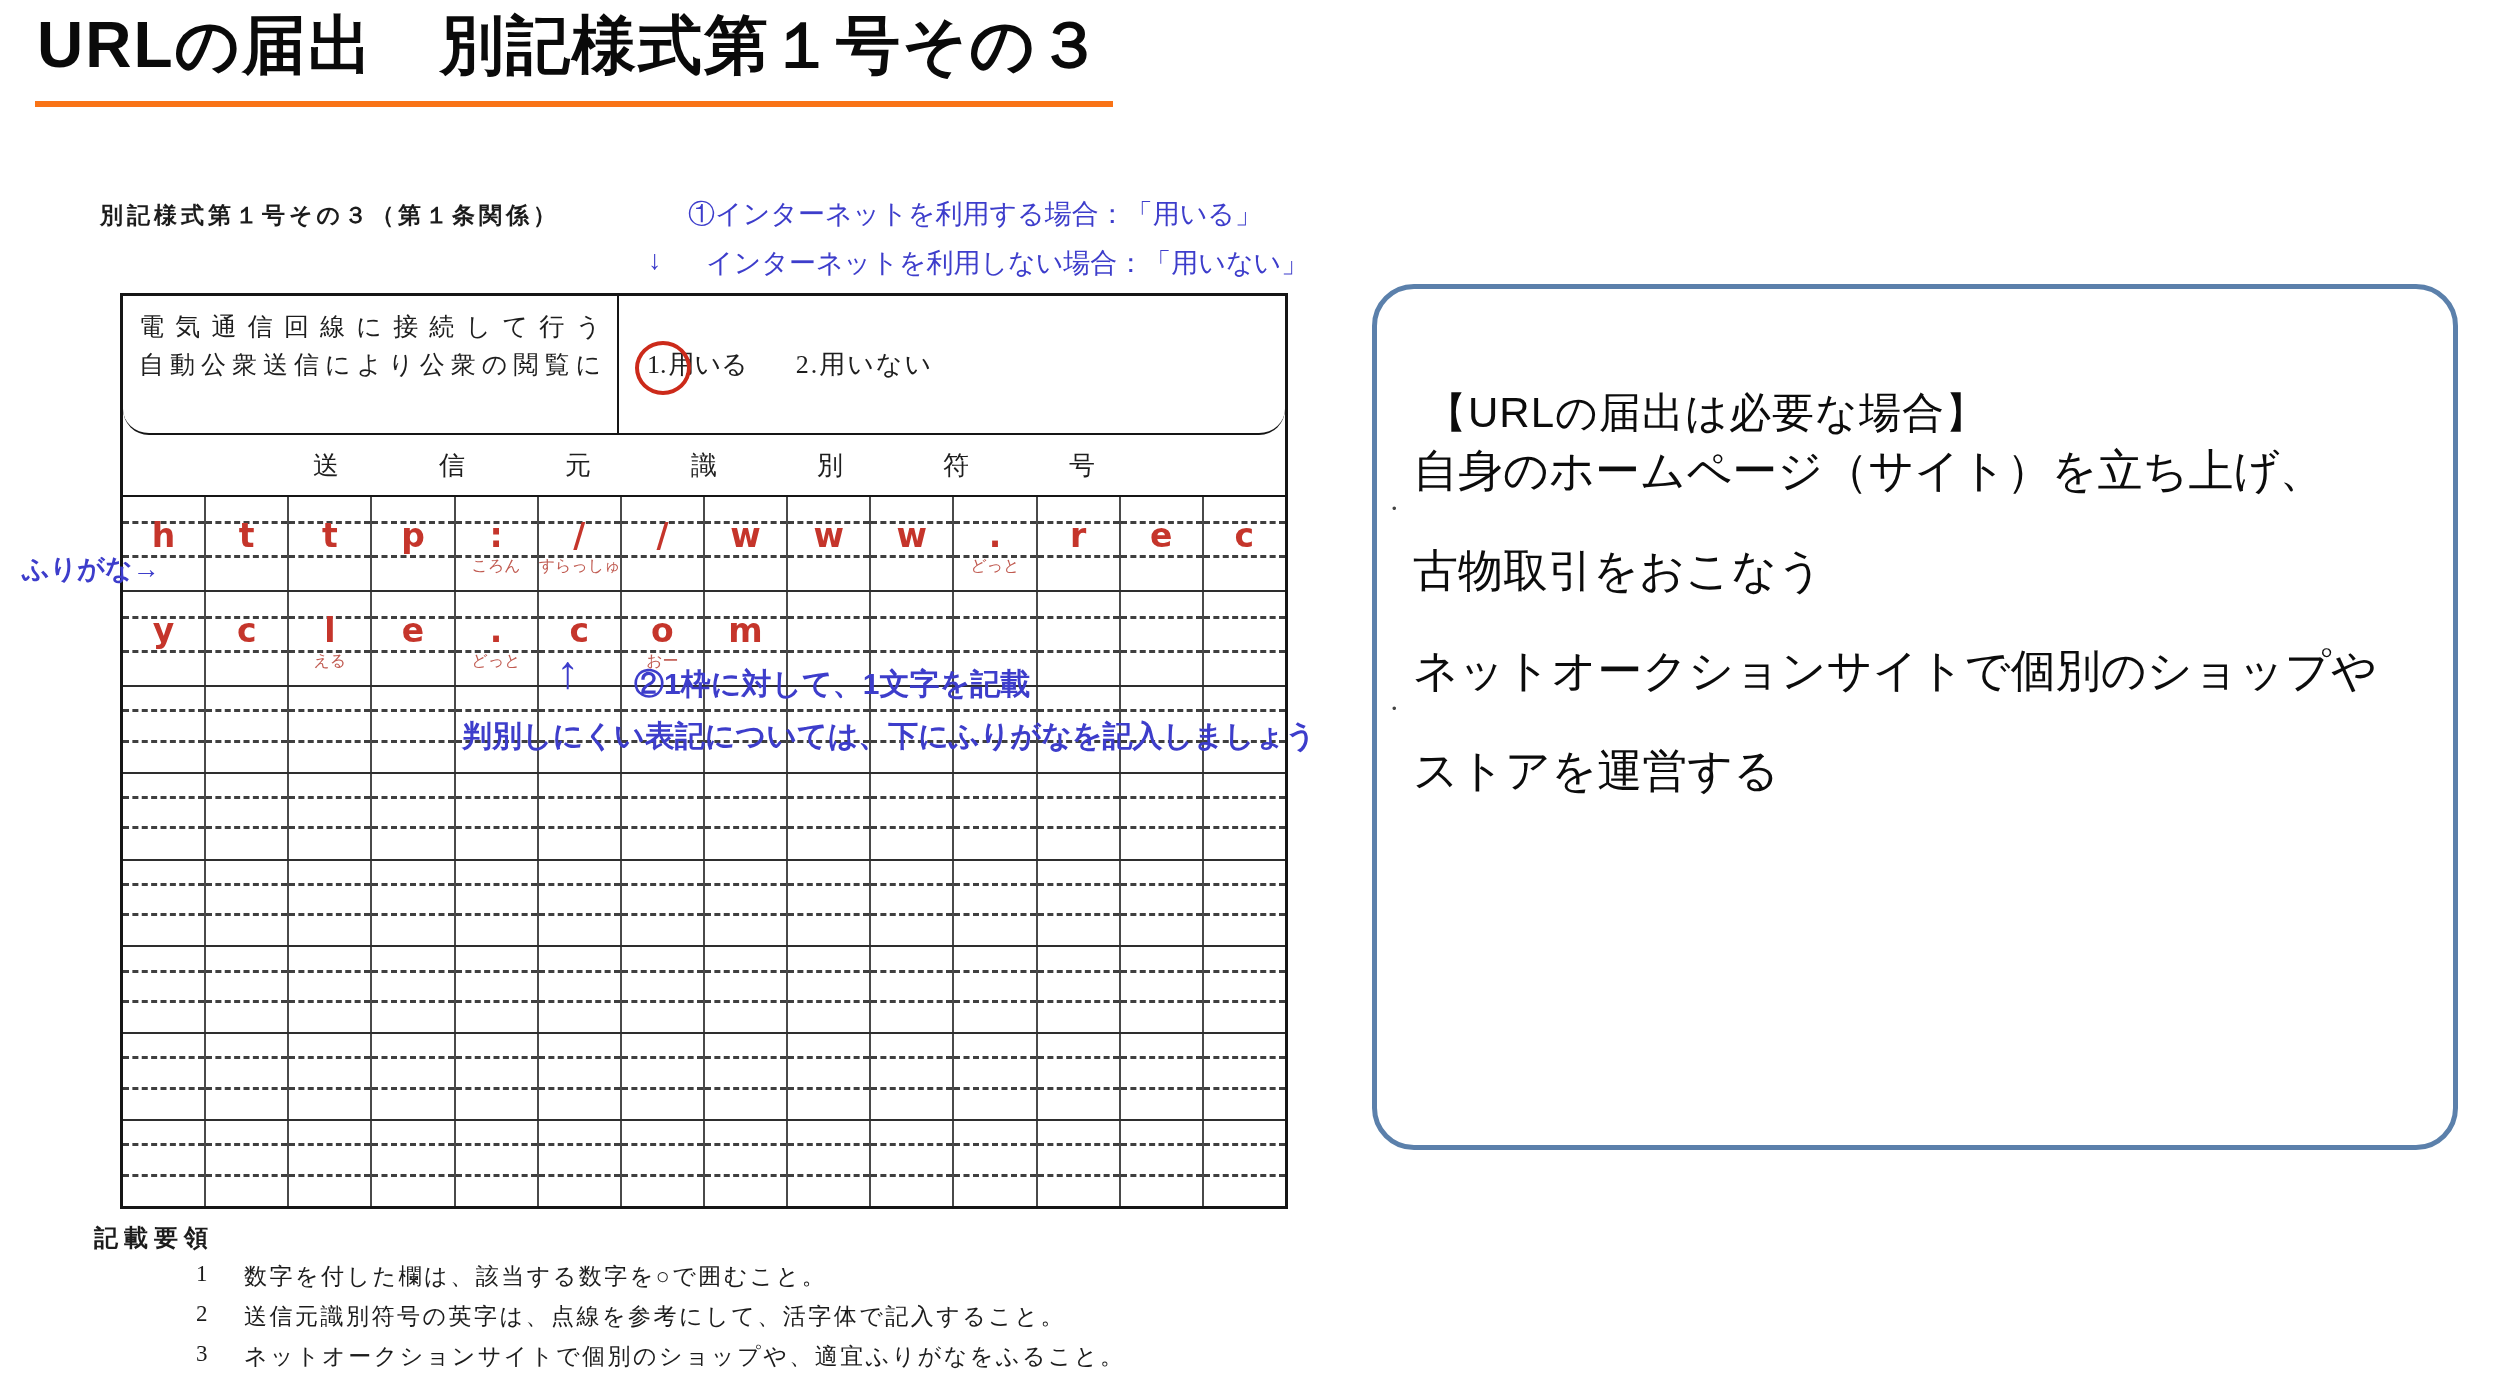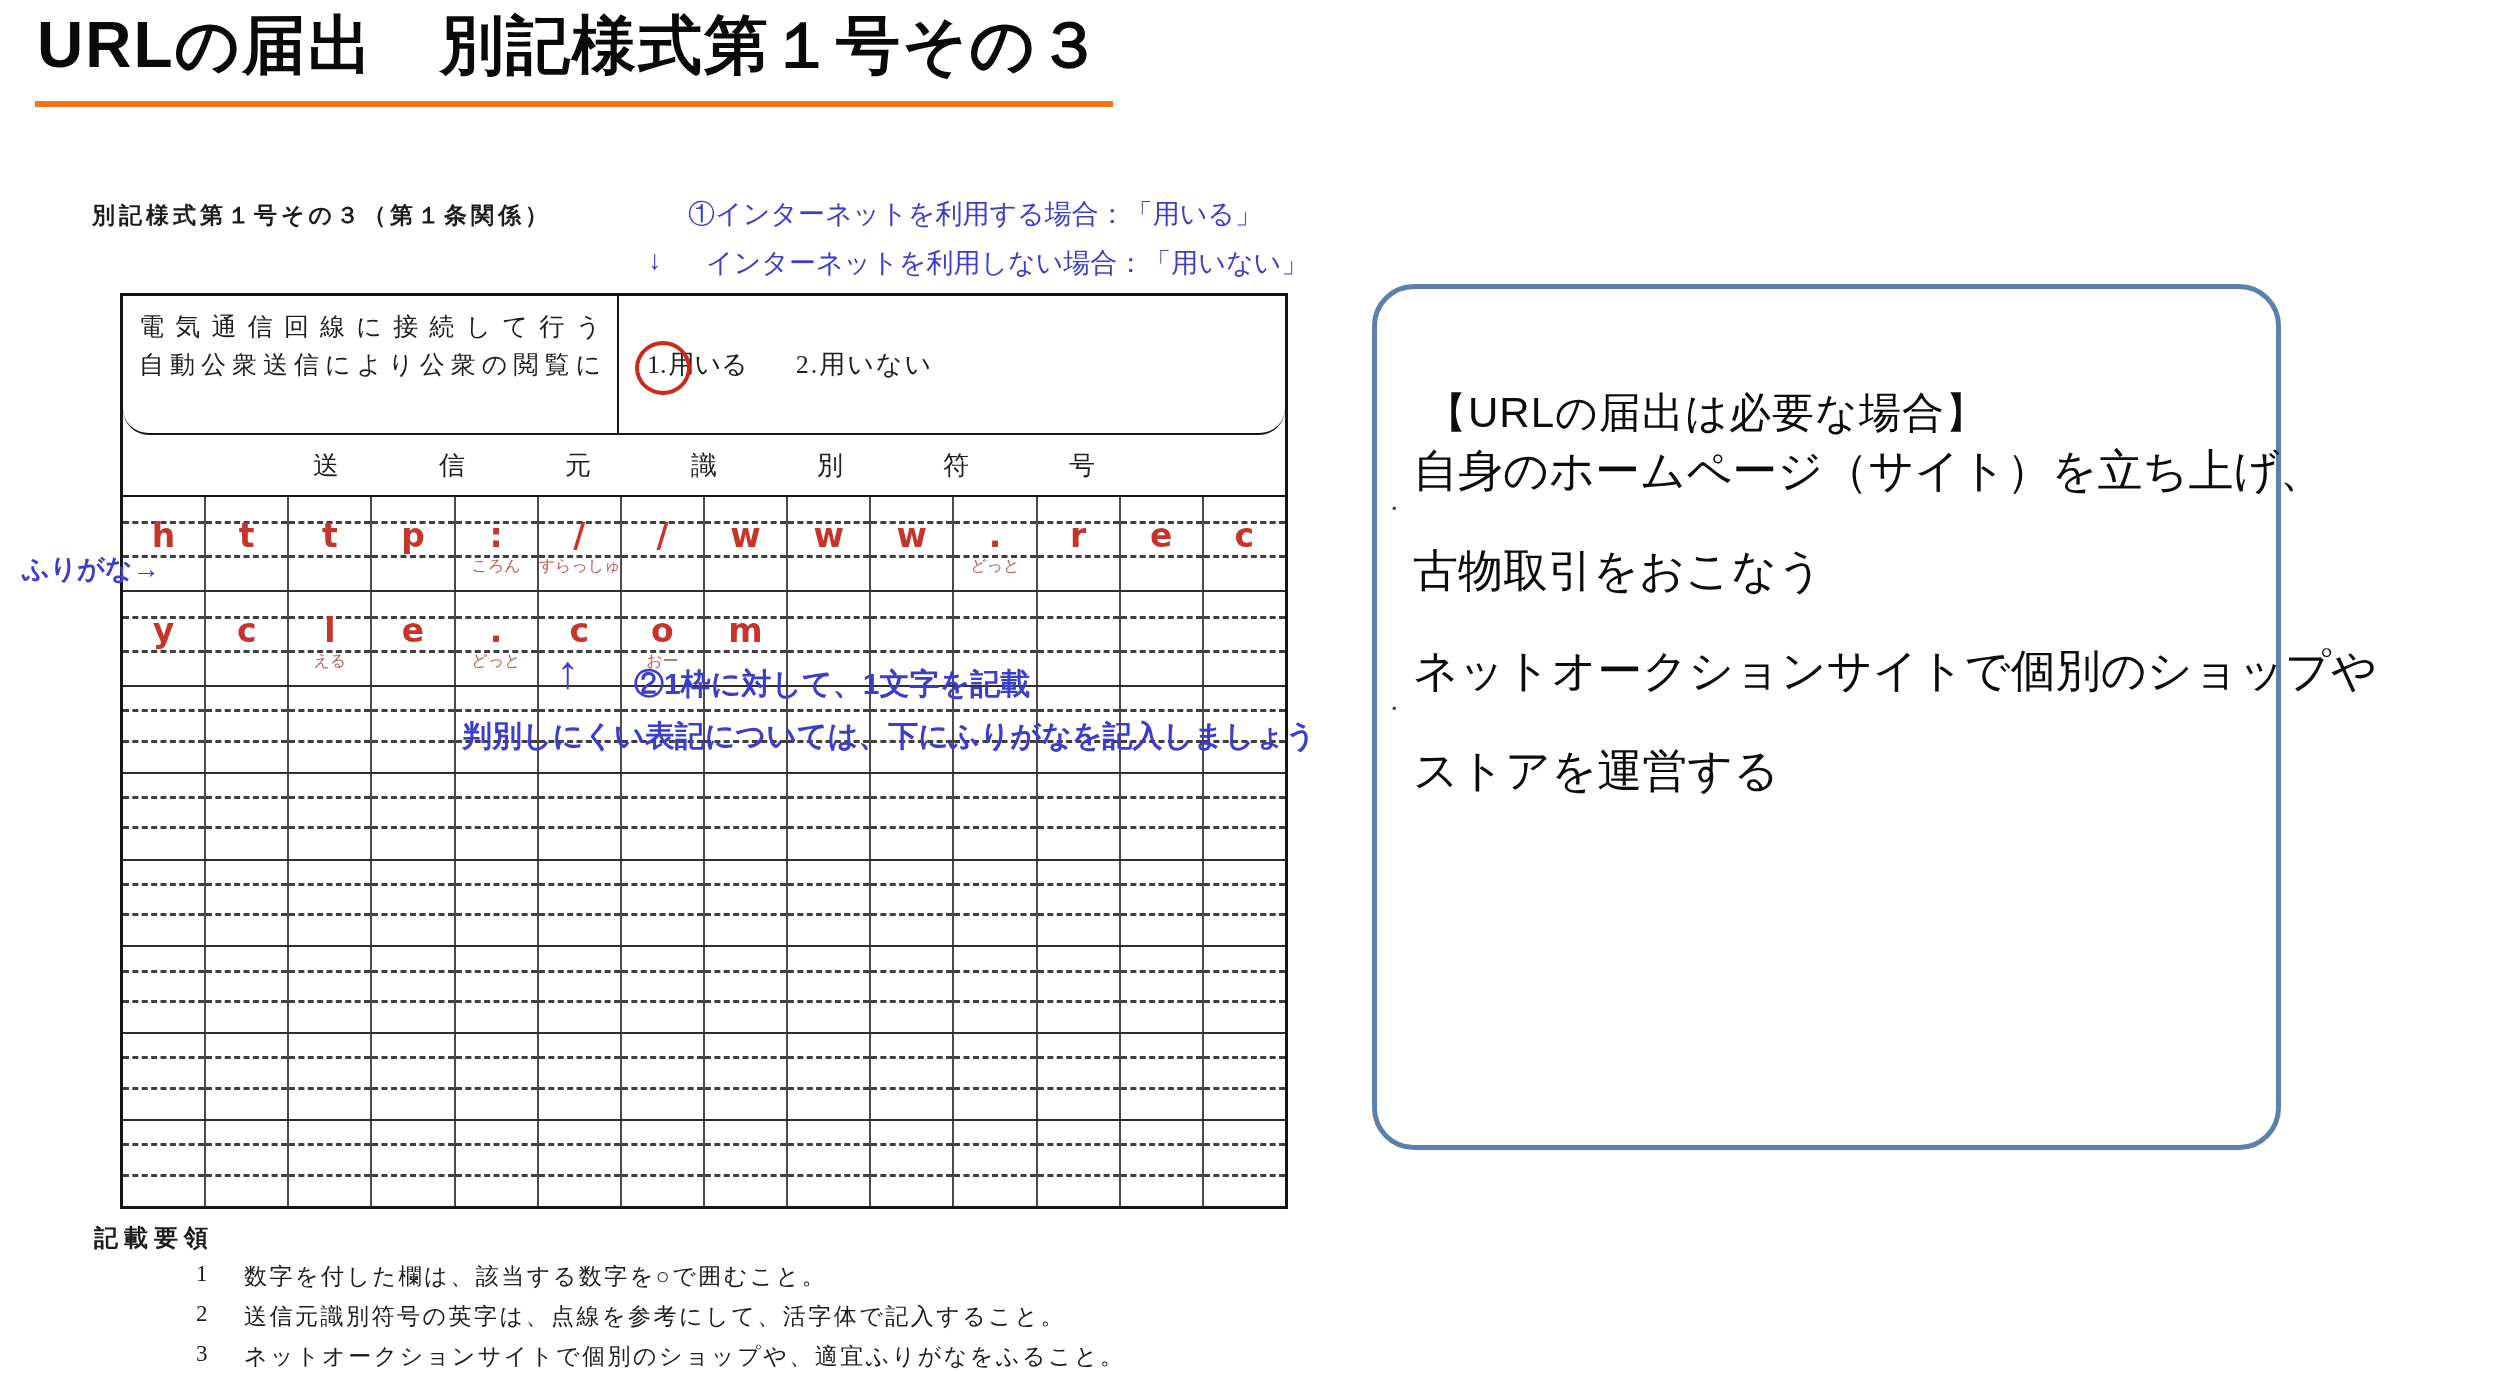--- a/index.html
+++ b/index.html
@@ -8,21 +8,21 @@
     font-family:"Liberation Sans",sans-serif;color:#111;overflow:hidden;
   }
   
   .page-title{
     position:absolute;left:35px;top:2px;
     font-size:64px;font-weight:600;letter-spacing:2px;color:#0a0a0a;
     border-bottom:6px solid #f97316;padding:0 10px 12px 2px;white-space:nowrap;
   }
   
   .form-label{
-    position:absolute;left:92px;top:200px;
+    position:absolute;left:100px;top:200px;
     font-family:"Liberation Serif",serif;font-size:23px;font-weight:700;
     letter-spacing:4px;color:#1c1c1c;white-space:nowrap;
   }
   .blue{color:#3d3dcb;}
   .anno-top{position:absolute;left:648px;top:196px;font-size:27px;font-weight:400;white-space:nowrap;}
   .anno-top .l1{margin-left:40px;}
   .anno-top .l2{margin-top:13px;display:flex;}
   .anno-top .l2 .arrow{width:58px;}
   .form-table{
     position:absolute;left:120px;top:293px;width:1168px;height:916px;
@@ -76,21 +76,21 @@
     font-size:24px;font-weight:700;letter-spacing:6px;color:#1c1c1c;
   }
   .note-item{
     position:absolute;left:196px;font-family:"Liberation Serif",serif;
     font-size:23px;letter-spacing:2.5px;color:#1c1c1c;white-space:nowrap;display:flex;
   }
   .note-item .num{width:22px;margin-right:26px;}
   .note-1{top:1261px;} .note-2{top:1301px;} .note-3{top:1341px;}
   
   .callout{
-    position:absolute;left:1372px;top:284px;width:909px;height:866px;
+    position:absolute;left:1372px;top:284px;width:1086px;height:866px;
     border:5px solid #5b80ab;border-radius:42px;box-sizing:border-box;background:#fff;
   }
   .callout-title{
     position:absolute;left:48px;top:96px;font-size:42px;color:#0c0c0c;
     letter-spacing:1px;white-space:nowrap;
   }
   .bullet{position:absolute;left:36px;font-size:45px;color:#0c0c0c;white-space:nowrap;line-height:100px;}
   .bullet .marker{
     position:absolute;left:-30px;top:38px;font-size:22px;color:#444;
   }

